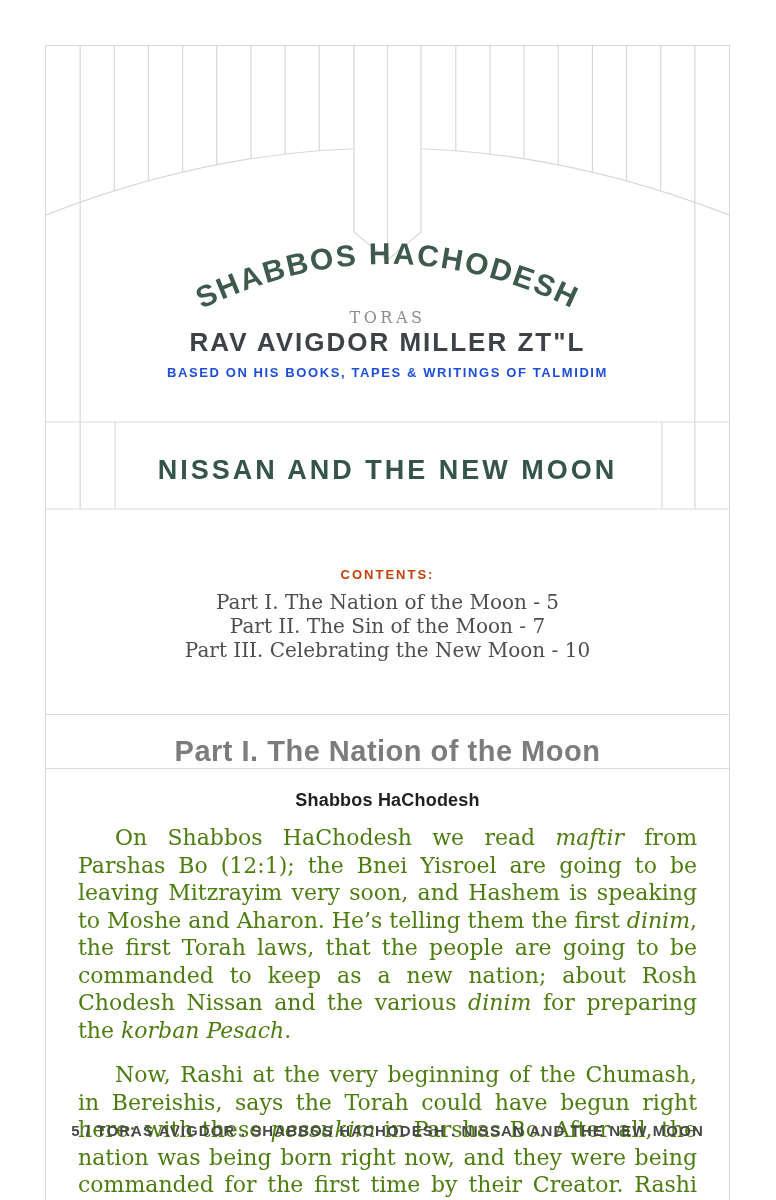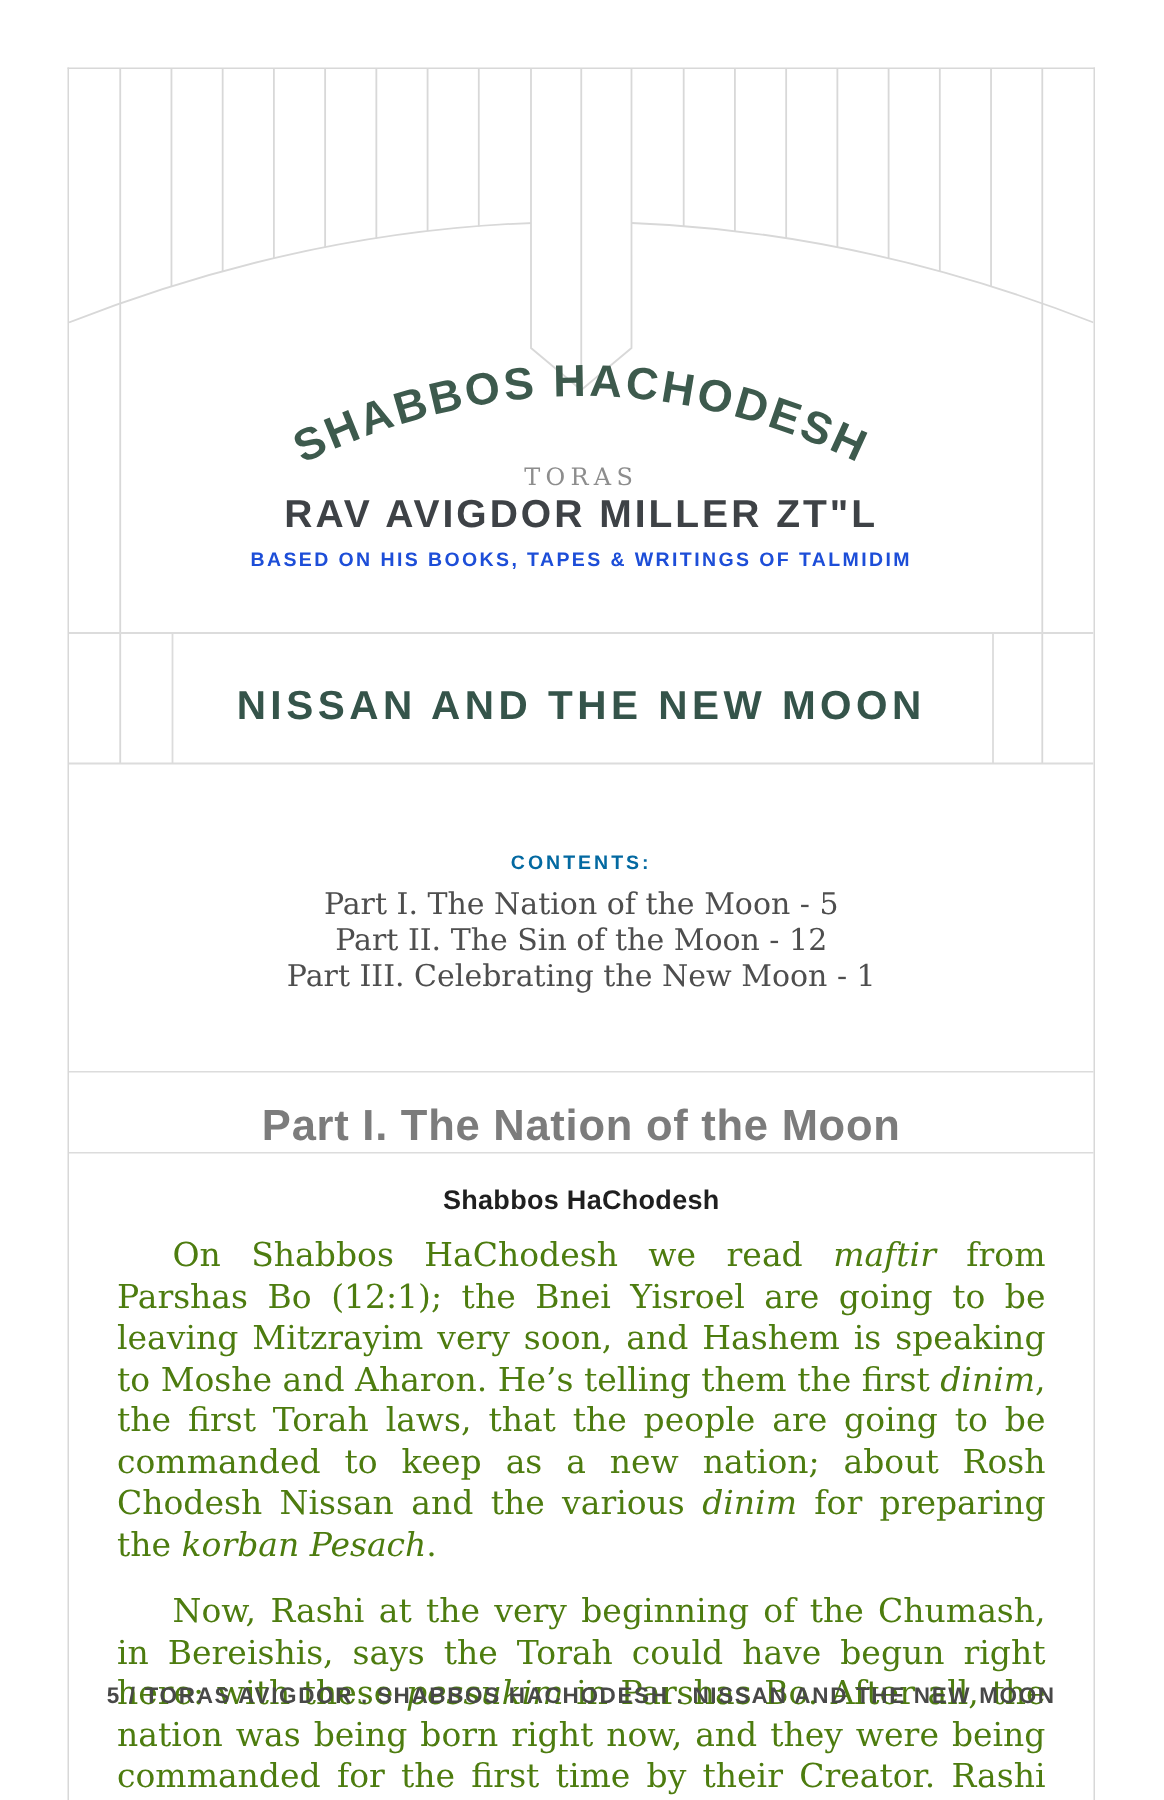--- a/index.html
+++ b/index.html
@@ -25,21 +25,21 @@
   }
   .issue-band{
     position:absolute;left:0;right:0;top:376px;height:97px;
     display:flex;align-items:center;justify-content:center;
   }
   .issue-title{
     font-weight:700;font-size:27px;letter-spacing:3px;color:#35544a;
   }
   .contents{top:521px;}
   .contents-heading{
-    font-weight:700;font-size:13px;letter-spacing:2px;color:#0369a1;margin-bottom:9px;
+    font-weight:700;font-size:13px;letter-spacing:2px;color:#c2410c;margin-bottom:9px;
   }
   .contents-item{
     font-family:"DejaVu Serif",serif;font-size:20px;line-height:23.8px;color:#4e4e4e;
   }
   .section-band{
     position:absolute;left:0;right:0;top:668px;height:55px;
     border-top:1px solid #dcdcdc;border-bottom:1px solid #dcdcdc;
     display:flex;align-items:flex-end;justify-content:center;box-sizing:border-box;
   }
   .section-heading{
@@ -104,22 +104,22 @@
 
   <div class="centered tagline">BASED ON HIS BOOKS, TAPES &amp; WRITINGS OF TALMIDIM</div>
 
   <div class="issue-band">
     <div class="issue-title">NISSAN AND THE NEW MOON</div>
   </div>
 
   <div class="centered contents">
     <div class="contents-heading">CONTENTS:</div>
     <div class="contents-item">Part I. The Nation of the Moon - 5</div>
-    <div class="contents-item">Part II. The Sin of the Moon - 12</div>
-    <div class="contents-item">Part III. Celebrating the New Moon - 1</div>
+    <div class="contents-item">Part II. The Sin of the Moon - 7</div>
+    <div class="contents-item">Part III. Celebrating the New Moon - 10</div>
   </div>
 
   <div class="section-band">
     <div class="section-heading">Part I. The Nation of the Moon</div>
   </div>
 
   <div class="article">
     <h3 class="article-subheading">Shabbos HaChodesh</h3>
     <p>On Shabbos HaChodesh we read <i>maftir</i> from Parshas Bo (12:1); the Bnei Yisroel are going to be leaving Mitzrayim very soon, and Hashem is speaking to Moshe and Aharon. He’s telling them the first <i>dinim</i>, the first Torah laws, that the people are going to be commanded to keep as a new nation; about Rosh Chodesh Nissan and the various <i>dinim</i> for preparing the <i>korban Pesach</i>.</p>
     <p>Now, Rashi at the very beginning of the Chumash, in Bereishis, says the Torah could have begun right here: with these <i>pessukim</i> in Parshas Bo. After all, the nation was being born right now, and they were being commanded for the first time by their Creator. Rashi explains a certain reason why it’s</p>

